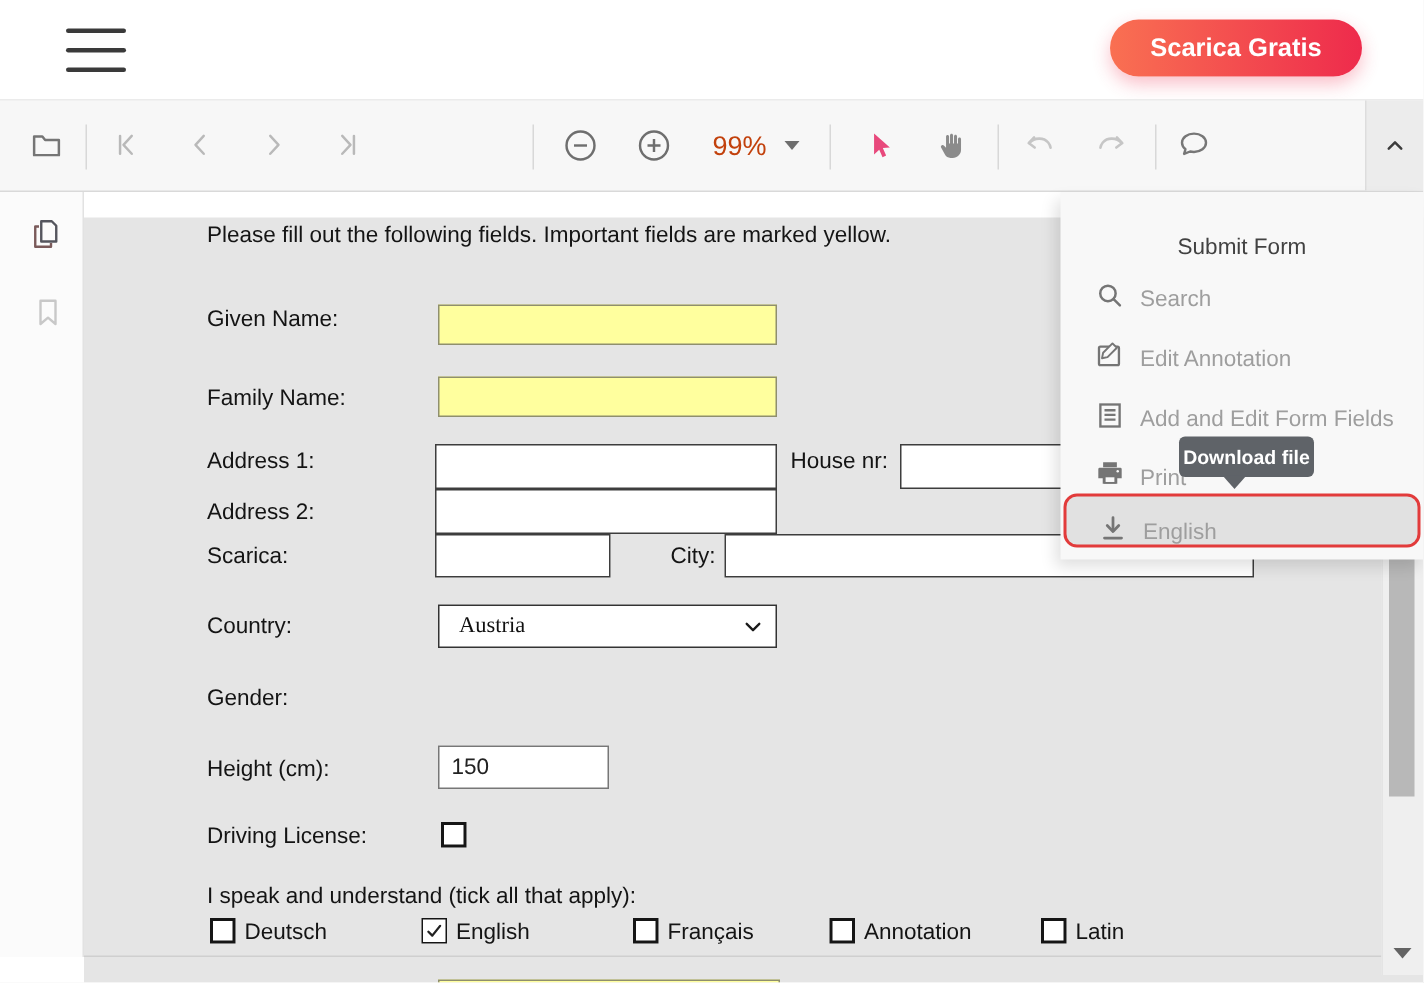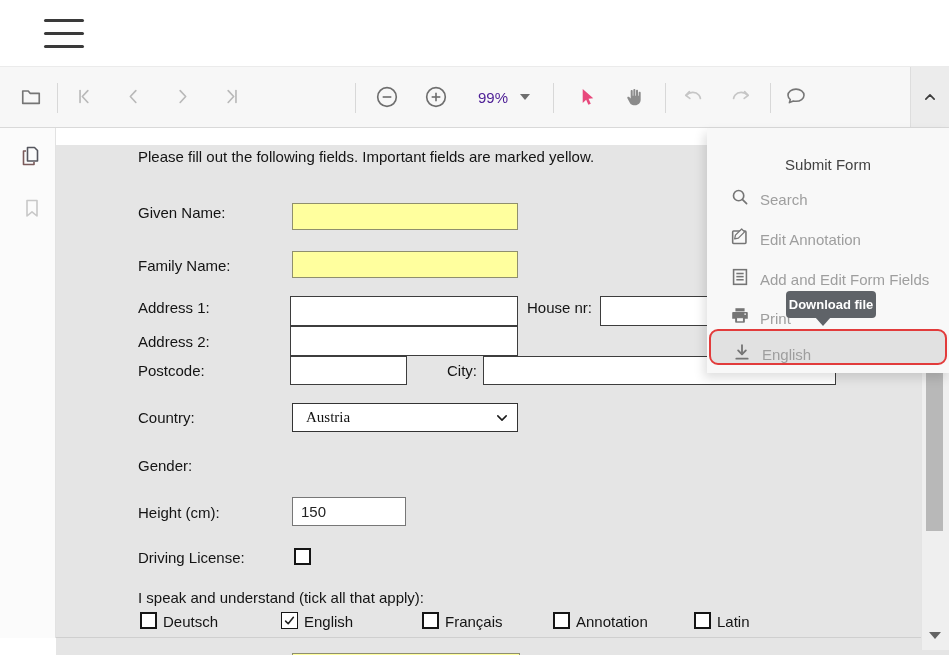--- a/index.html
+++ b/index.html
@@ -15,21 +15,21 @@
        font-family:"Liberation Sans",sans-serif;box-shadow:0 5px 12px rgba(238,43,76,.30);cursor:pointer;}
   
   #toolbar{position:absolute;left:0;top:66px;width:949px;height:62px;background:#f7f7f7;
            border-top:1px solid #ebebeb;border-bottom:1px solid #d9d9d9;box-sizing:border-box;}
   .tsep{position:absolute;top:16px;width:1px;height:30px;background:#d8d8d8;}
   .tbtn{position:absolute;top:0;height:60px;display:flex;align-items:center;justify-content:center;
         background:none;border:none;cursor:pointer;padding:0;}
   #page-input{position:absolute;left:262px;top:81px;width:44px;height:31px;border:1px solid #c9c9c9;
         border-radius:3px;text-align:center;font-size:15px;color:#333;background:#fff;
         font-family:"Liberation Sans",sans-serif;box-sizing:border-box;}
-  .tlabel{position:absolute;font-size:15px;color:#4c1d95;}
+  .tlabel{position:absolute;font-size:18px;color:#c2410c;}
   #collapse-btn{position:absolute;left:910px;top:0;width:39px;height:60px;background:#ececec;
         border:none;border-left:1px solid #dddddd;cursor:pointer;display:flex;align-items:center;justify-content:center;}
   .caret-down{width:0;height:0;border-left:5px solid transparent;border-right:5px solid transparent;
         border-top:6px solid #6e6e6e;display:inline-block;}
   
   #sidebar{position:absolute;left:0;top:128px;width:56px;height:510px;background:#fbfbfb;
            border-right:1px solid #e2e2e2;box-sizing:border-box;}
   
   #pdf{position:absolute;left:56px;top:145px;width:893px;height:527px;background:#e5e5e5;color:#111;}
   .flabel{position:absolute;font-size:15px;color:#141414;white-space:nowrap;}
@@ -72,20 +72,21 @@
 <body>
 
 <div id="app">
 
   <div id="header">
     <div id="hamburger">
       <span></span>
         <span></span>
         <span></span>
     </div>
+    <button id="cta">Scarica Gratis</button>
   </div>
 
   <div id="toolbar">
     <button class="tbtn" style="left:14px;width:34px;">
       <span>
         <svg width="22" height="22" viewBox="0 0 24 24">
             <path d="M3 5.5h6l2 2.5h10v11H3z" fill="none" stroke="#757575" stroke-width="1.8" stroke-linejoin="round"></path>
           </svg>
       </span>
     </button>
@@ -229,21 +230,21 @@
     <div class="yfield" style="left:236px;top:106px;width:226px;height:27px;"></div>
 
     <span class="flabel" style="left:82px;top:154px;">Address 1:</span>
     <div class="wfield" style="left:234px;top:151px;width:228px;height:30px;"></div>
     <span class="flabel" style="left:471px;top:154px;">House nr:</span>
     <div class="wfield" style="left:544px;top:151px;width:236px;height:30px;"></div>
 
     <span class="flabel" style="left:82px;top:188px;">Address 2:</span>
     <div class="wfield" style="left:234px;top:181px;width:228px;height:30px;"></div>
 
-    <span class="flabel" style="left:82px;top:217px;">Postcode:</span>
+    <span class="flabel" style="left:82px;top:217px;">Scarica:</span>
     <div class="wfield" style="left:234px;top:211px;width:117px;height:29px;"></div>
     <span class="flabel" style="left:391px;top:217px;">City:</span>
     <div class="wfield" style="left:427px;top:211px;width:353px;height:29px;"></div>
 
     <span class="flabel" style="left:82px;top:264px;">Country:</span>
     <div class="pdfselect" style="left:236px;top:258px;width:226px;height:29px;">
       <span>Austria</span>
       <span class="sel-chevron">
         <svg width="14" height="14" viewBox="0 0 20 20" fill="none" stroke="#1a1a1a" stroke-width="2.2" stroke-linecap="round" stroke-linejoin="round">
             <polyline points="4,7 10,13 16,7"></polyline>

